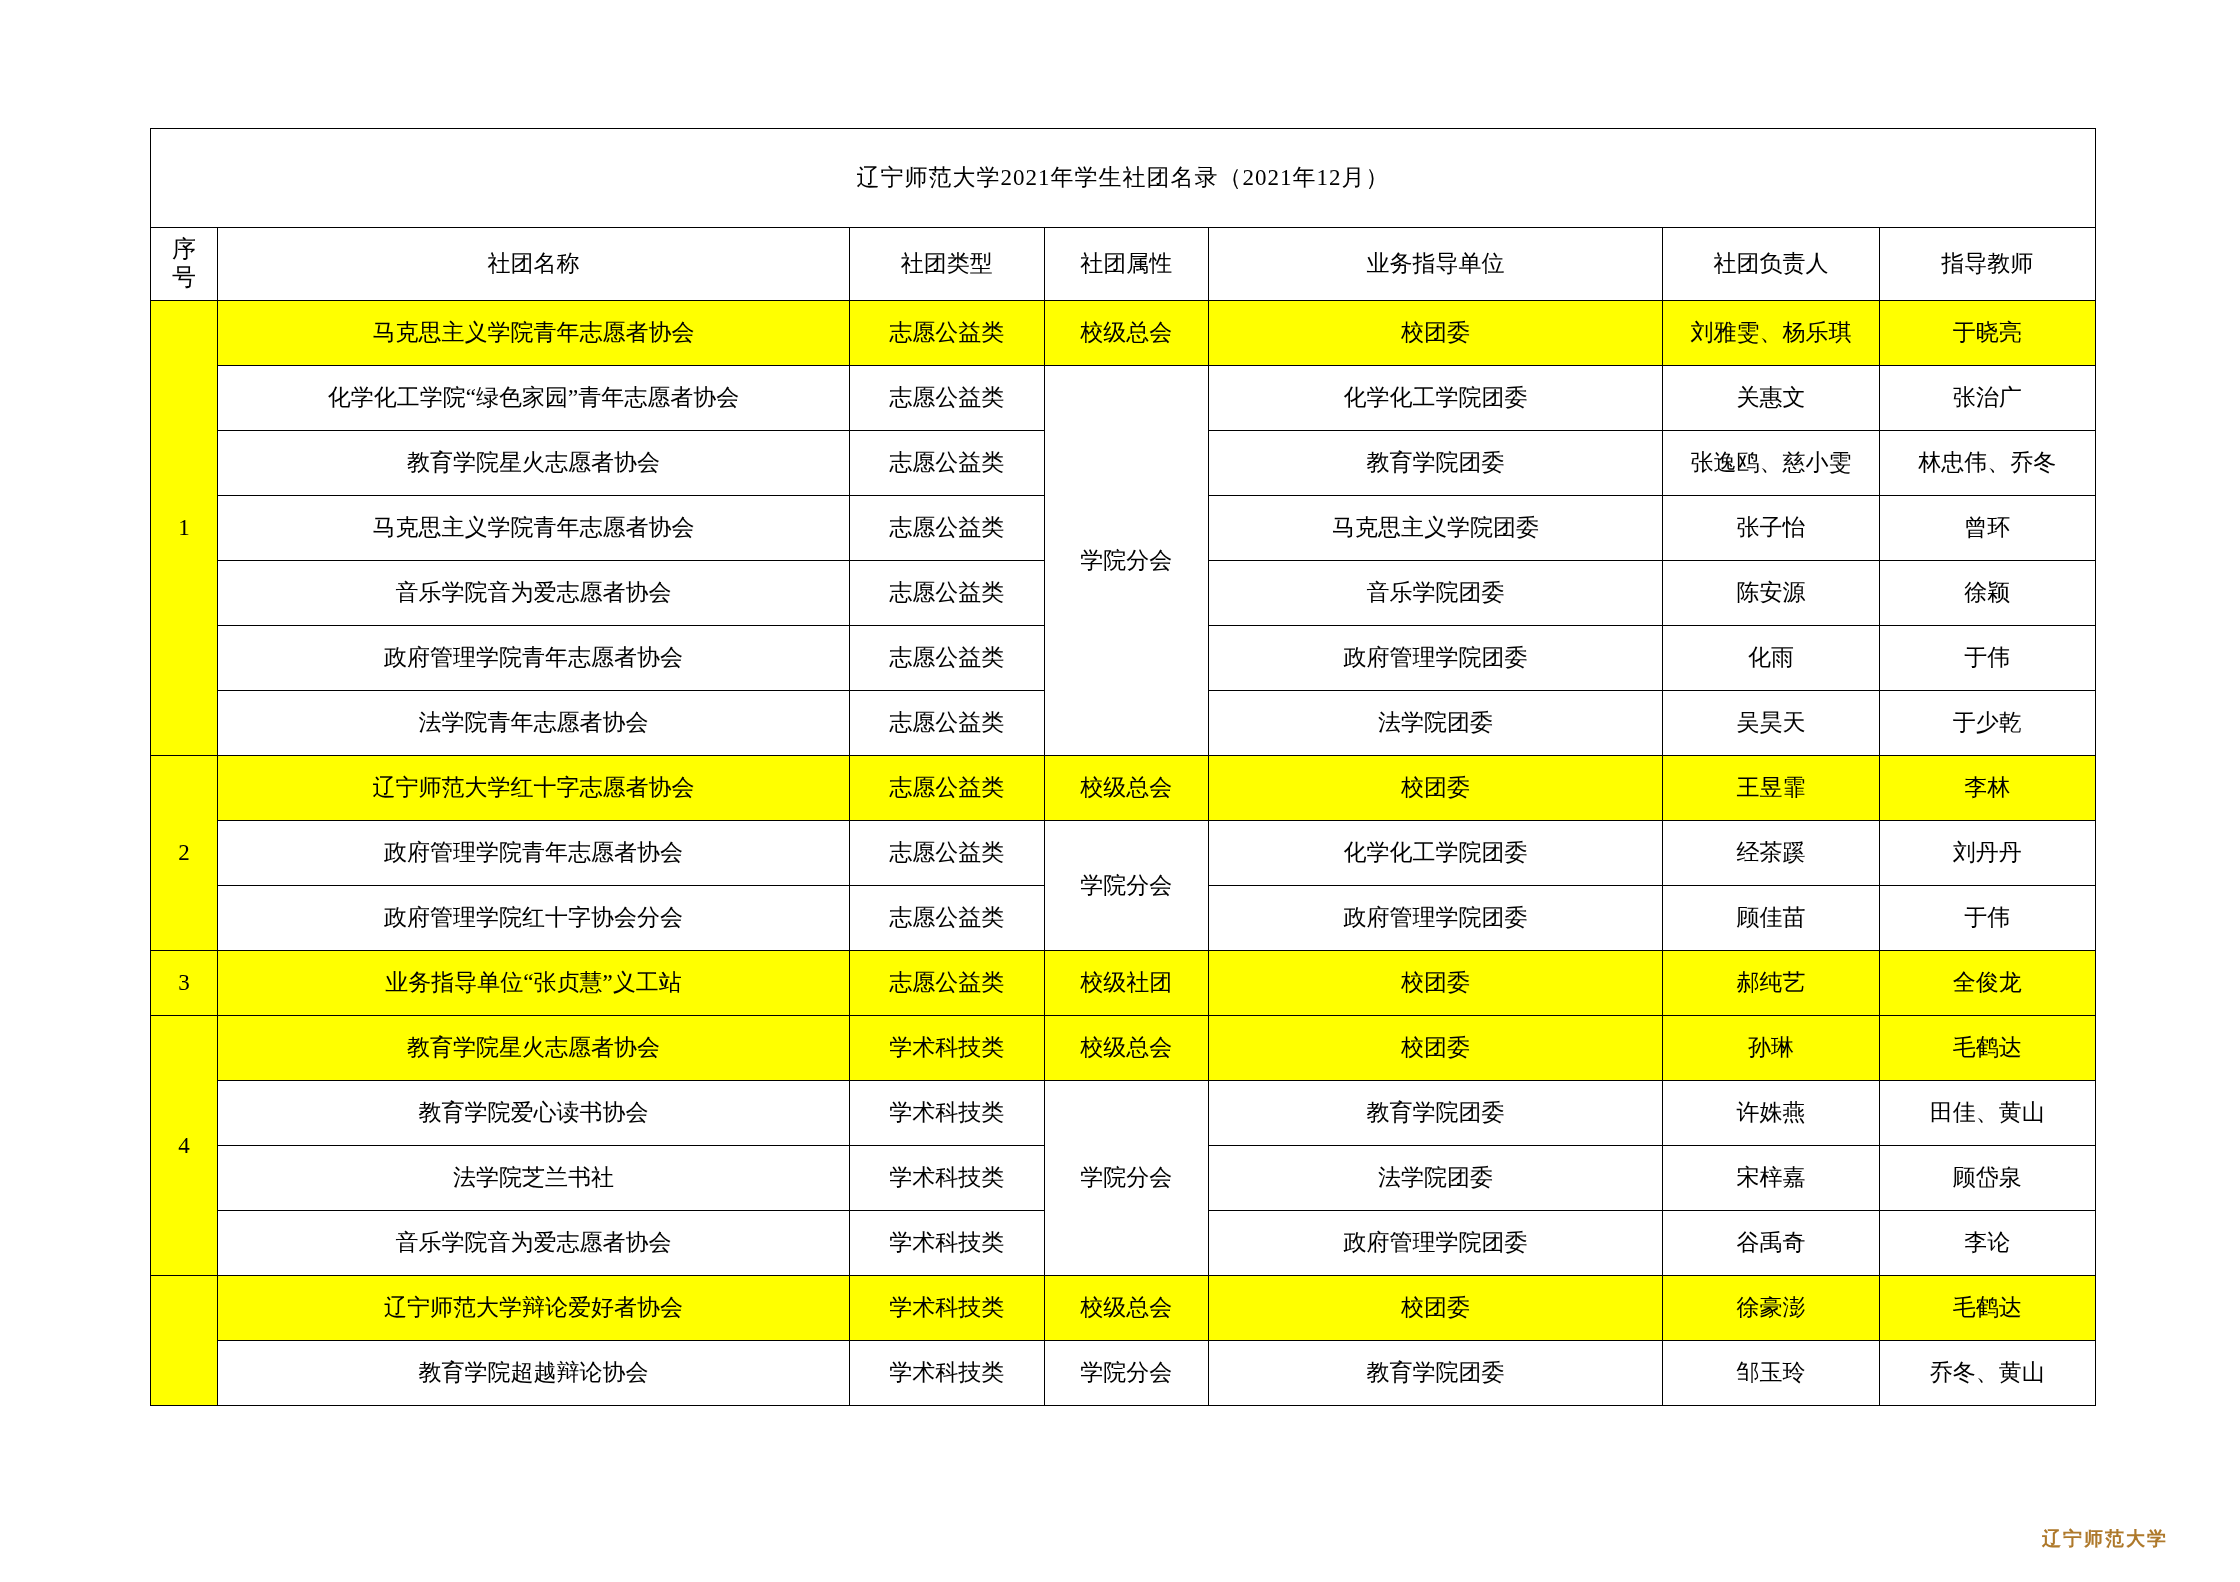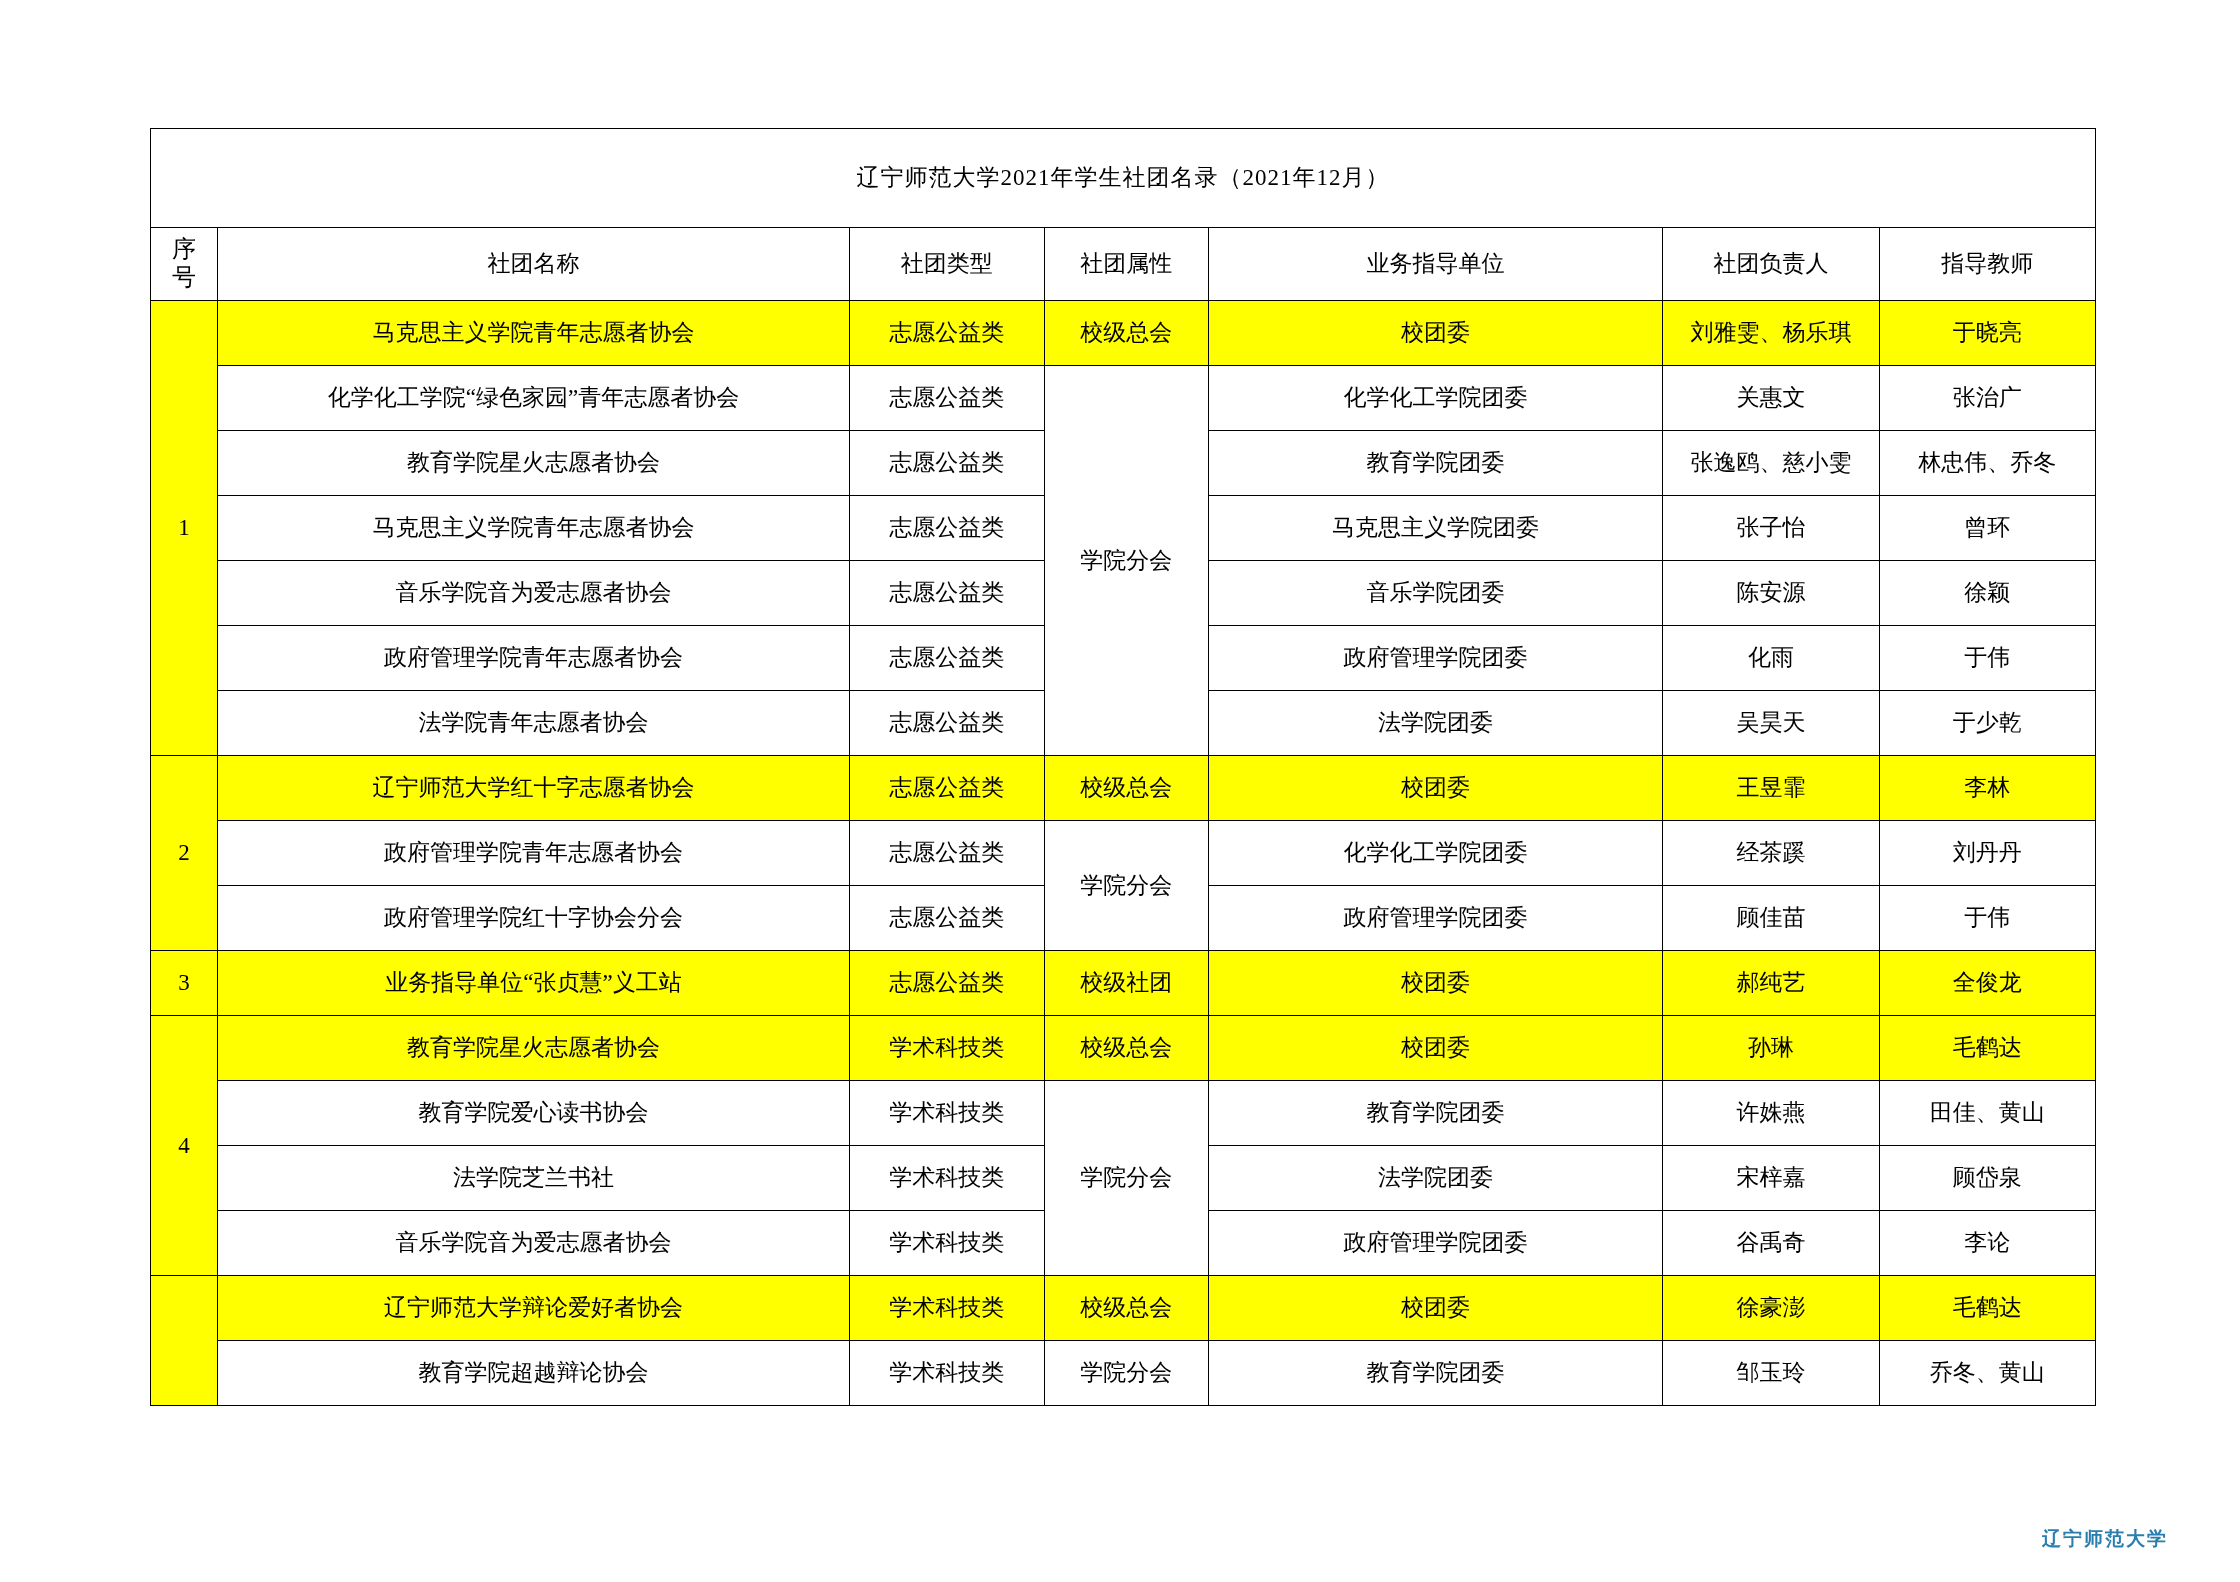--- a/index.html
+++ b/index.html
@@ -67,21 +67,21 @@
   .col-attr { width: 152px; }
   .col-unit { width: 420px; }
   .col-leader { width: 200px; }
   .col-teacher { width: 200px; }
   .seq-cell { font-size: 24px; }
   .watermark {
     position: absolute;
     right: 72px;
     bottom: 30px;
     font-size: 19px;
-    color: #0369a1;
+    color: #a16207;
     font-weight: bold;
     letter-spacing: 2px;
     font-family: "Liberation Sans", sans-serif;
     opacity: 0.85;
   }
 </style>
 </head>
 <body>
 
 <div id="page">

